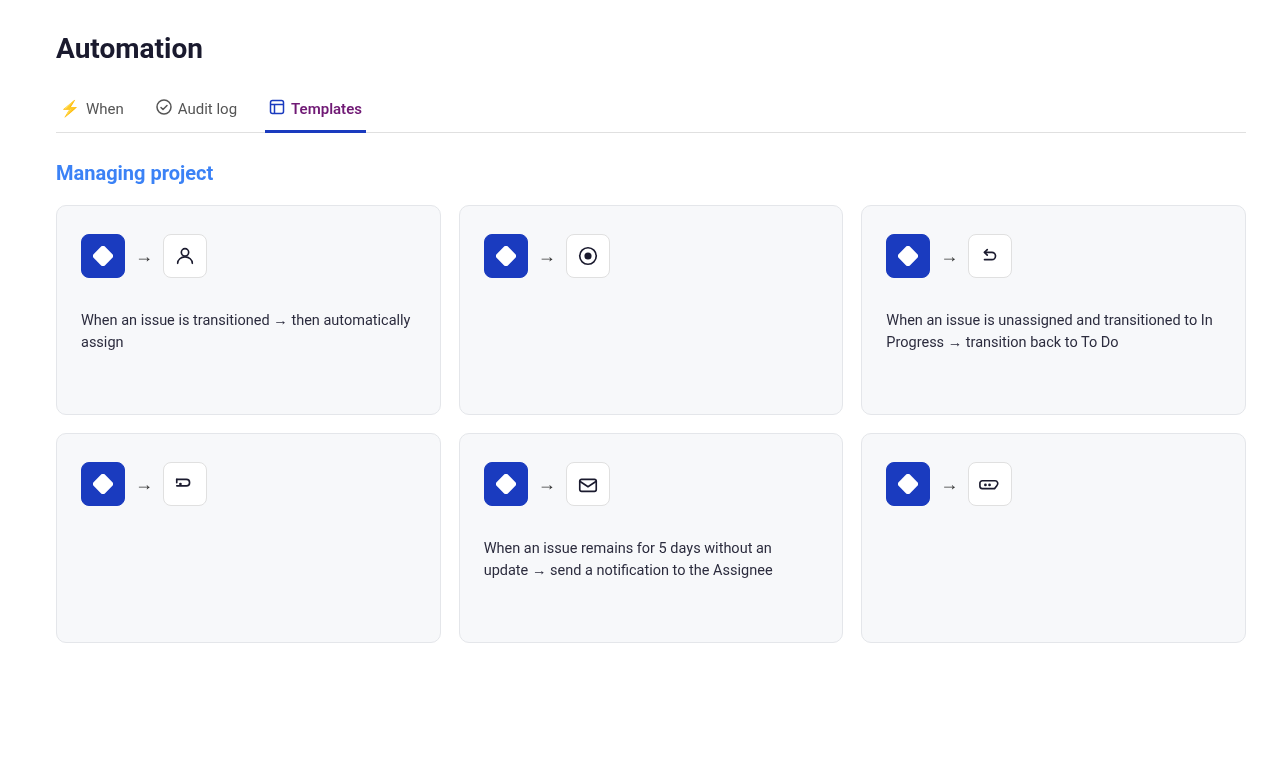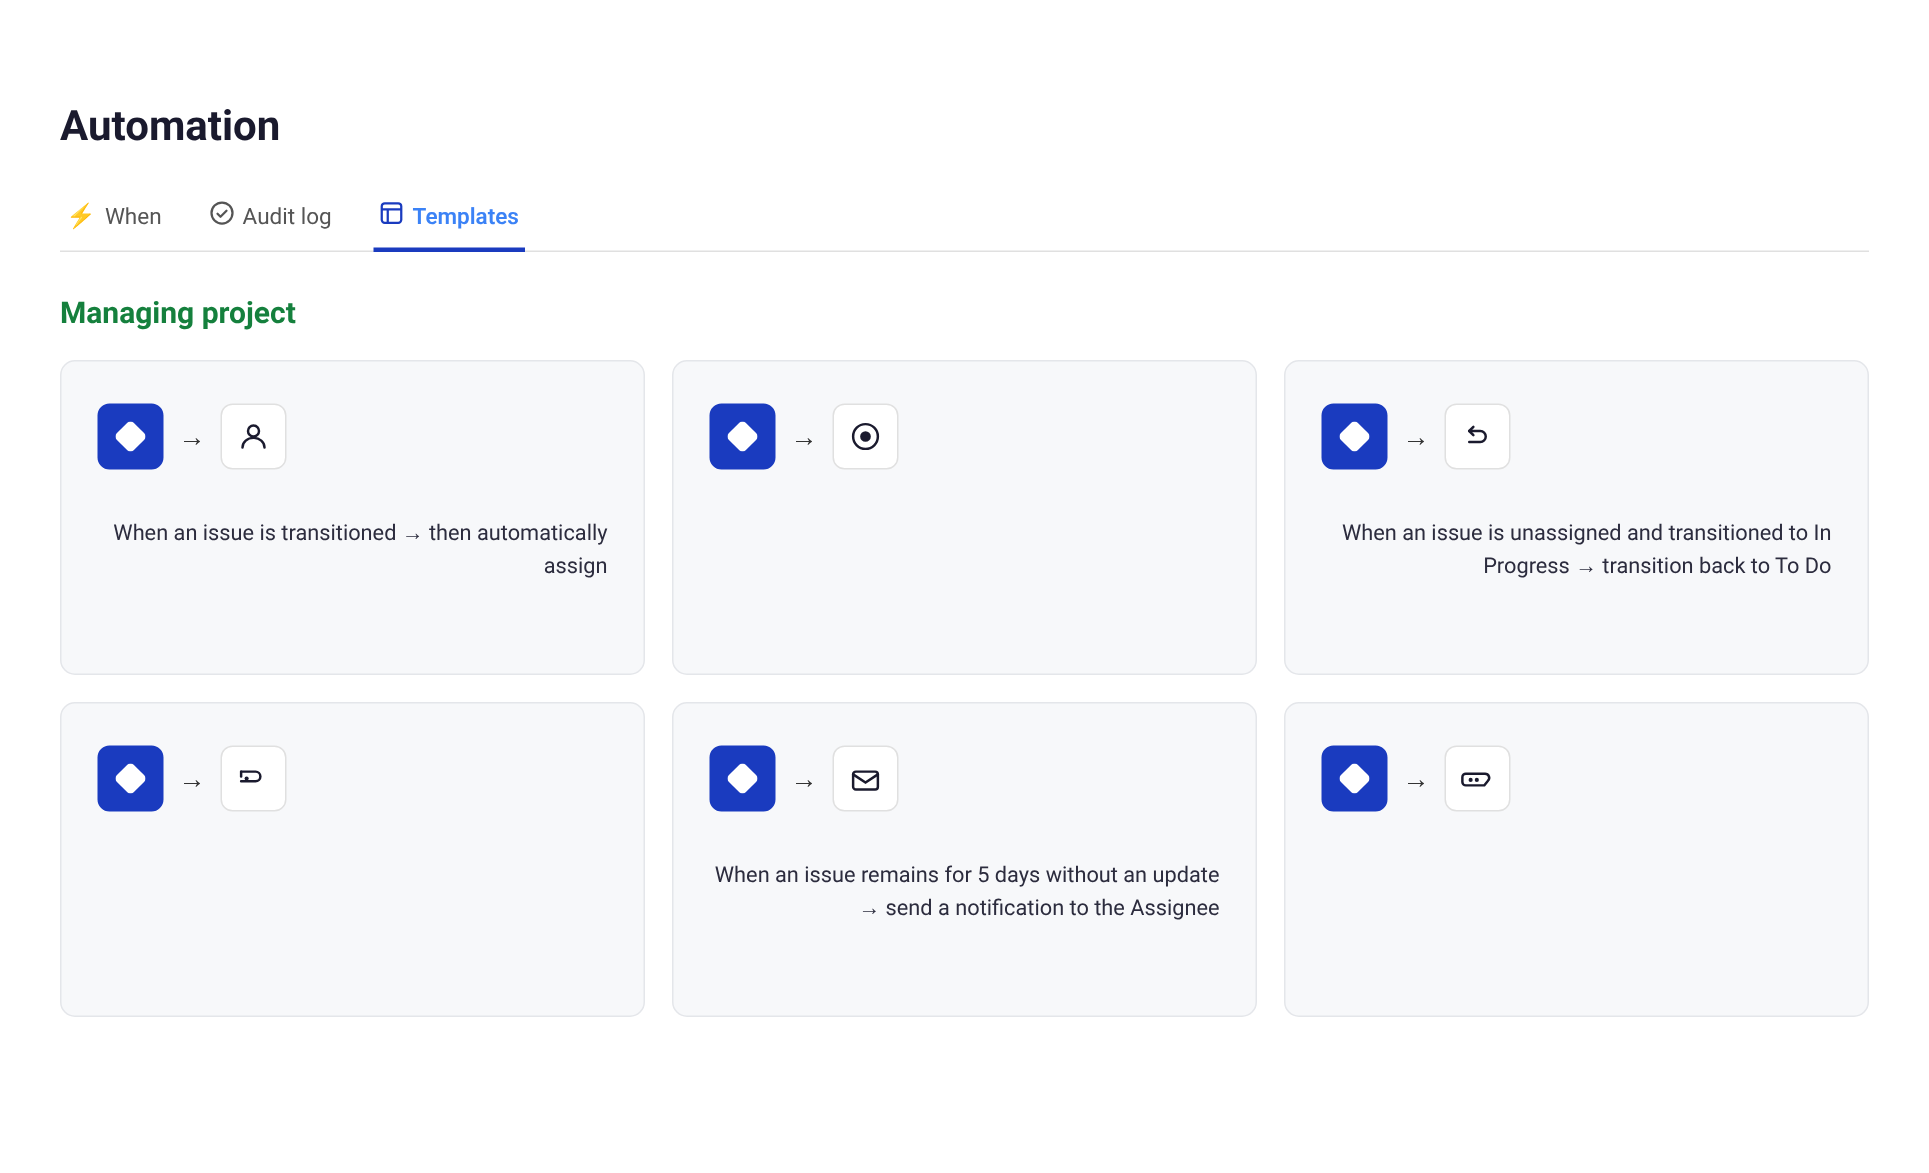--- a/index.html
+++ b/index.html
@@ -5,23 +5,22 @@
     * { box-sizing: border-box; margin: 0; padding: 0; }
 
     body {
       font-family: -apple-system, BlinkMacSystemFont, 'Segoe UI', Roboto, sans-serif;
       background: #fff;
       color: #1a1a2e;
       min-height: 782px;
     }
 
     .page {
-      padding: 32px 40px 40px 40px;
+      padding: 32px 40px 40px 56px;
       max-width: 1286px;
-      margin-top: 35px;
     }
 
     .page-title {
       font-size: 28px;
       font-weight: 700;
       color: #1a1a2e;
       margin-bottom: 24px;
     }
 
     .tabs {
@@ -39,34 +38,34 @@
       padding: 10px 4px 12px;
       font-size: 15px;
       cursor: pointer;
       color: #555;
       border-bottom: 3px solid transparent;
       margin-bottom: -1px;
       text-decoration: none;
     }
 
     .tab.active {
-      color: #3b82f6;
+      color: #701a75;
       border-bottom: 3px solid #1a3bbf;
       font-weight: 600;
     }
 
     .tab-icon {
       font-size: 16px;
       line-height: 1;
     }
 
     .section-title {
       font-size: 20px;
       font-weight: 700;
-      color: #15803d;
+      color: #3b82f6;
       margin-bottom: 20px;
     }
 
     .cards-grid {
       display: grid;
       grid-template-columns: repeat(3, 1fr);
       gap: 18px;
     }
 
     .card {
@@ -109,21 +108,20 @@
       font-size: 18px;
       color: #333;
       font-weight: 400;
     }
 
     .card-text {
       font-size: 14.5px;
       color: #2c2c3e;
       line-height: 1.55;
       flex: 1;
-      text-align: right;
     }
   </style>
 </head>
 <body>
 
 <div class="page">
 
   <h1 class="page-title">Automation</h1>
 
   <div class="tabs">

